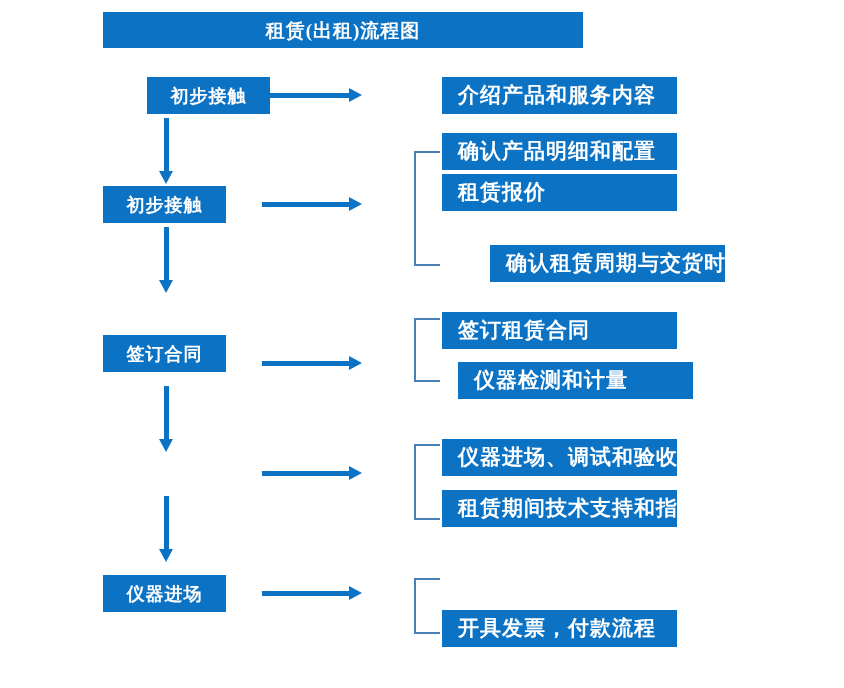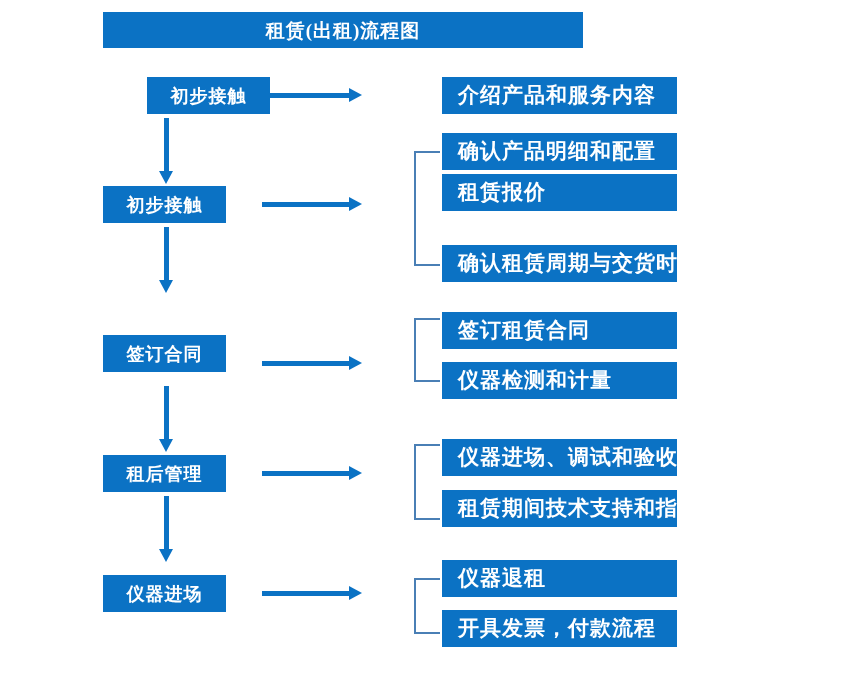--- a/index.html
+++ b/index.html
@@ -116,40 +116,39 @@
 
   <div class="v-arrow" style="top:227px;height:66px;">
     <div class="shaft" style="height:53px;"></div>
     <div class="head"></div>
   </div>
 
   <div class="bracket" style="top:151px;height:115px;"></div>
 
   <div class="box detail-box" style="top:133px;">确认产品明细和配置</div>
   <div class="box detail-box" style="top:174px;">租赁报价</div>
-  <div class="box detail-box" style="top:245px;">确认租赁周期与交货时间</div>
+  <div class="box detail-box" style="top:245px;margin-left:48px;">确认租赁周期与交货时间</div>
 
   <div class="box stage-box" style="top:335px;">签订合同</div>
 
   <div class="h-arrow" style="top:356px;">
     <div class="shaft"></div>
     <div class="head"></div>
   </div>
 
   <div class="v-arrow" style="top:386px;height:66px;">
     <div class="shaft" style="height:53px;"></div>
     <div class="head"></div>
   </div>
 
   <div class="bracket" style="top:318px;height:64px;"></div>
 
   <div class="box detail-box" style="top:312px;">签订租赁合同</div>
-  <div class="box detail-box" style="top:362px;">仪器检测和计量</div>
+  <div class="box detail-box" style="top:362px;margin-left:16px;">仪器检测和计量</div>
 
-  <div class="box stage-box" style="top:455px;">租后管理</div>
 
   <div class="h-arrow" style="top:466px;">
     <div class="shaft"></div>
     <div class="head"></div>
   </div>
 
   <div class="v-arrow" style="top:496px;height:66px;">
     <div class="shaft" style="height:53px;"></div>
     <div class="head"></div>
   </div>
@@ -161,16 +160,15 @@
 
   <div class="box stage-box" style="top:575px;">仪器进场</div>
 
   <div class="h-arrow" style="top:586px;">
     <div class="shaft"></div>
     <div class="head"></div>
   </div>
 
   <div class="bracket" style="top:578px;height:56px;"></div>
 
-  <div class="box detail-box" style="top:560px;">仪器退租</div>
   <div class="box detail-box" style="top:610px;">开具发票，付款流程</div>
 
 </div>
 
 </body></html>

